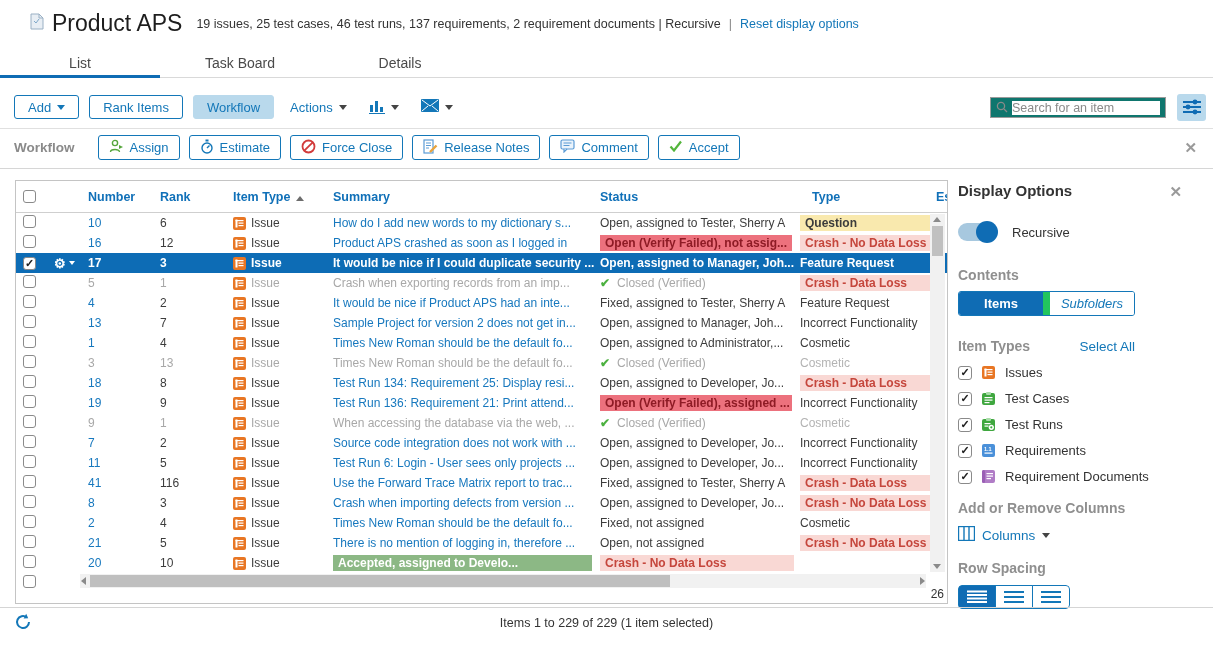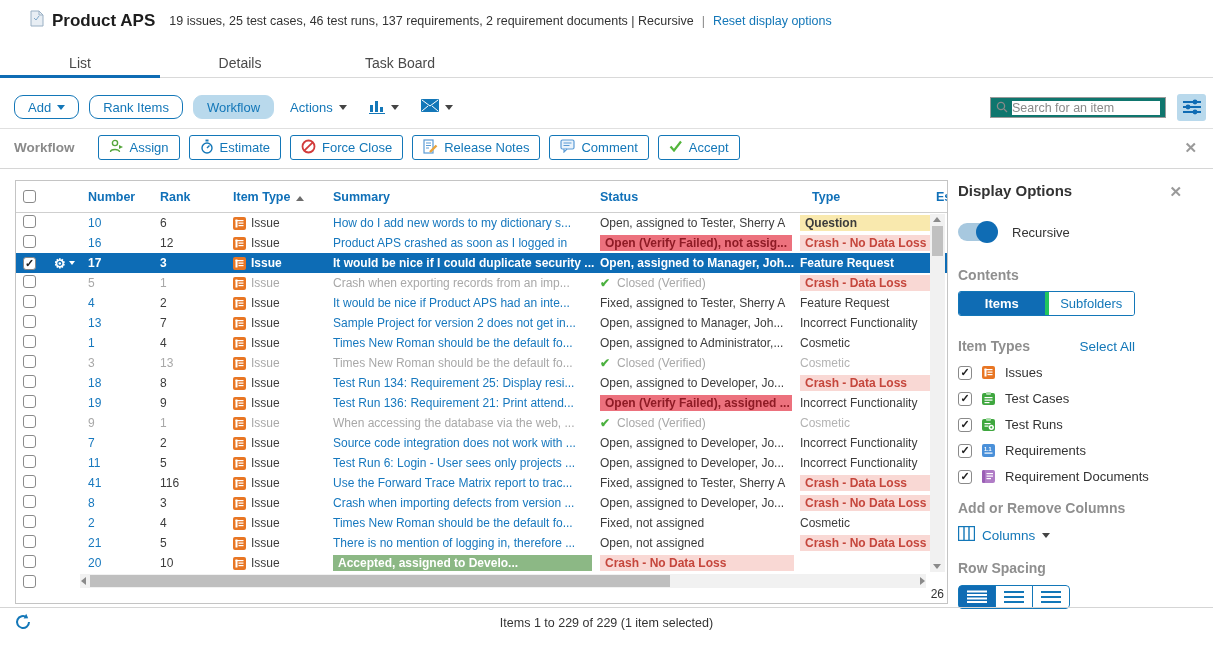--- a/index.html
+++ b/index.html
@@ -1,32 +1,32 @@
 <!DOCTYPE html>
 <html><head>
 <meta charset="utf-8">
 <style>
   * { margin:0; padding:0; box-sizing:border-box; }
   html,body { width:1213px; height:645px; background:#fff; font-family:"Liberation Sans",sans-serif; position:relative; overflow:hidden; color:#333; }
 
   
   .titlebar { position:absolute; top:10px; left:30px; display:flex; align-items:center; gap:8px; white-space:nowrap; }
-  .page-title { font-size:17px; font-weight:bold; color:#1d1d1d; }
+  .page-title { font-size:23px; font-weight:normal; color:#1d1d1d; }
   .stats { font-size:12.5px; color:#333; margin-left:6px; }
   .sep { color:#888; font-size:12.5px; }
   .reset-link { color:#1377b8; font-size:12.5px; cursor:pointer; }
 
   
   .tabs { position:absolute; top:47px; left:0; width:100%; height:31px; border-bottom:1px solid #d9d9d9; display:flex; }
   .tab { width:160px; text-align:center; font-size:14px; color:#4a4a4a; padding-top:8px; height:31px; cursor:pointer; }
   .tab.active { border-bottom:3px solid #0f6cb4; }
 
   
   .toolbar { position:absolute; top:92px; left:14px; height:30px; display:flex; align-items:center; gap:10px; }
-  .btn { display:inline-flex; align-items:center; gap:6px; border:1px solid #1377b8; color:#1377b8; background:#fff; border-radius:9px; font-size:13px; padding:0 13px; height:24px; cursor:pointer; white-space:nowrap; }
+  .btn { display:inline-flex; align-items:center; gap:6px; border:1px solid #1377b8; color:#1377b8; background:#fff; border-radius:3px; font-size:13px; padding:0 13px; height:24px; cursor:pointer; white-space:nowrap; }
   .btn.filled { background:#b9d9ec; border-color:#b9d9ec; }
   .textbtn { display:inline-flex; align-items:center; gap:6px; color:#1377b8; font-size:13px; border:none; background:none; cursor:pointer; padding:0 6px; }
   .caret { width:0; height:0; border-left:4px solid transparent; border-right:4px solid transparent; border-top:5px solid #444; display:inline-block; }
   .caret.blue { border-top-color:#1377b8; }
   .toolbar-right { position:absolute; top:94px; right:7px; display:flex; align-items:center; gap:11px; }
   .search-box { width:176px; height:21px; border:1px solid #9a9a9a; display:flex; align-items:center; padding:0 5px; gap:4px; background:#0f766e; }
   .search-box input { border:none; outline:none; width:100%; font-size:12.5px; font-family:"Liberation Sans",sans-serif; color:#333; }
   .search-box input::placeholder { color:#8a8a8a; }
   .iconbtn { width:29px; height:27px; background:#b9d9ec; border:none; border-radius:3px; display:flex; align-items:center; justify-content:center; cursor:pointer; }
 
@@ -122,22 +122,22 @@
       </svg>
   </span>
   <span class="page-title">Product APS</span>
   <span class="stats">19 issues, 25 test cases, 46 test runs, 137 requirements, 2 requirement documents | Recursive</span>
   <span class="sep">|</span>
   <span class="reset-link">Reset display options</span>
 </div>
 
 <div class="tabs">
   <div class="tab active">List</div>
+  <div class="tab">Task Board</div>
   <div class="tab">Details</div>
-  <div class="tab">Task Board</div>
 </div>
 
 <div class="toolbar">
   <button class="btn">
       <span>Add</span>
       <span class="caret blue"></span>
     </button>
   <button class="btn">
       <span>Rank Items</span>
     </button>
@@ -697,21 +697,21 @@
   <div class="toggle-row">
     <span class="toggle">
         <span class="knob"></span>
       </span>
     <span class="toggle-label">Recursive</span>
   </div>
 
   <div class="sec-label mt26">Contents</div>
   <div class="segment mt8">
     <span class="seg active">Items</span>
-    <span class="seg" style="border-left:4px solid #22c55e;">Subfolders</span>
+    <span class="seg" style="border-left:7px solid #22c55e;font-style:italic;">Subfolders</span>
   </div>
 
   <div class="itemtypes-head mt22">
     <span class="sec-label">Item Types</span>
     <span class="select-all">Select All</span>
   </div>
   <div id="item-type-list">
       <div class="type-row">
         <span class="cb">✓</span>
         <span style="display:inline-flex">

